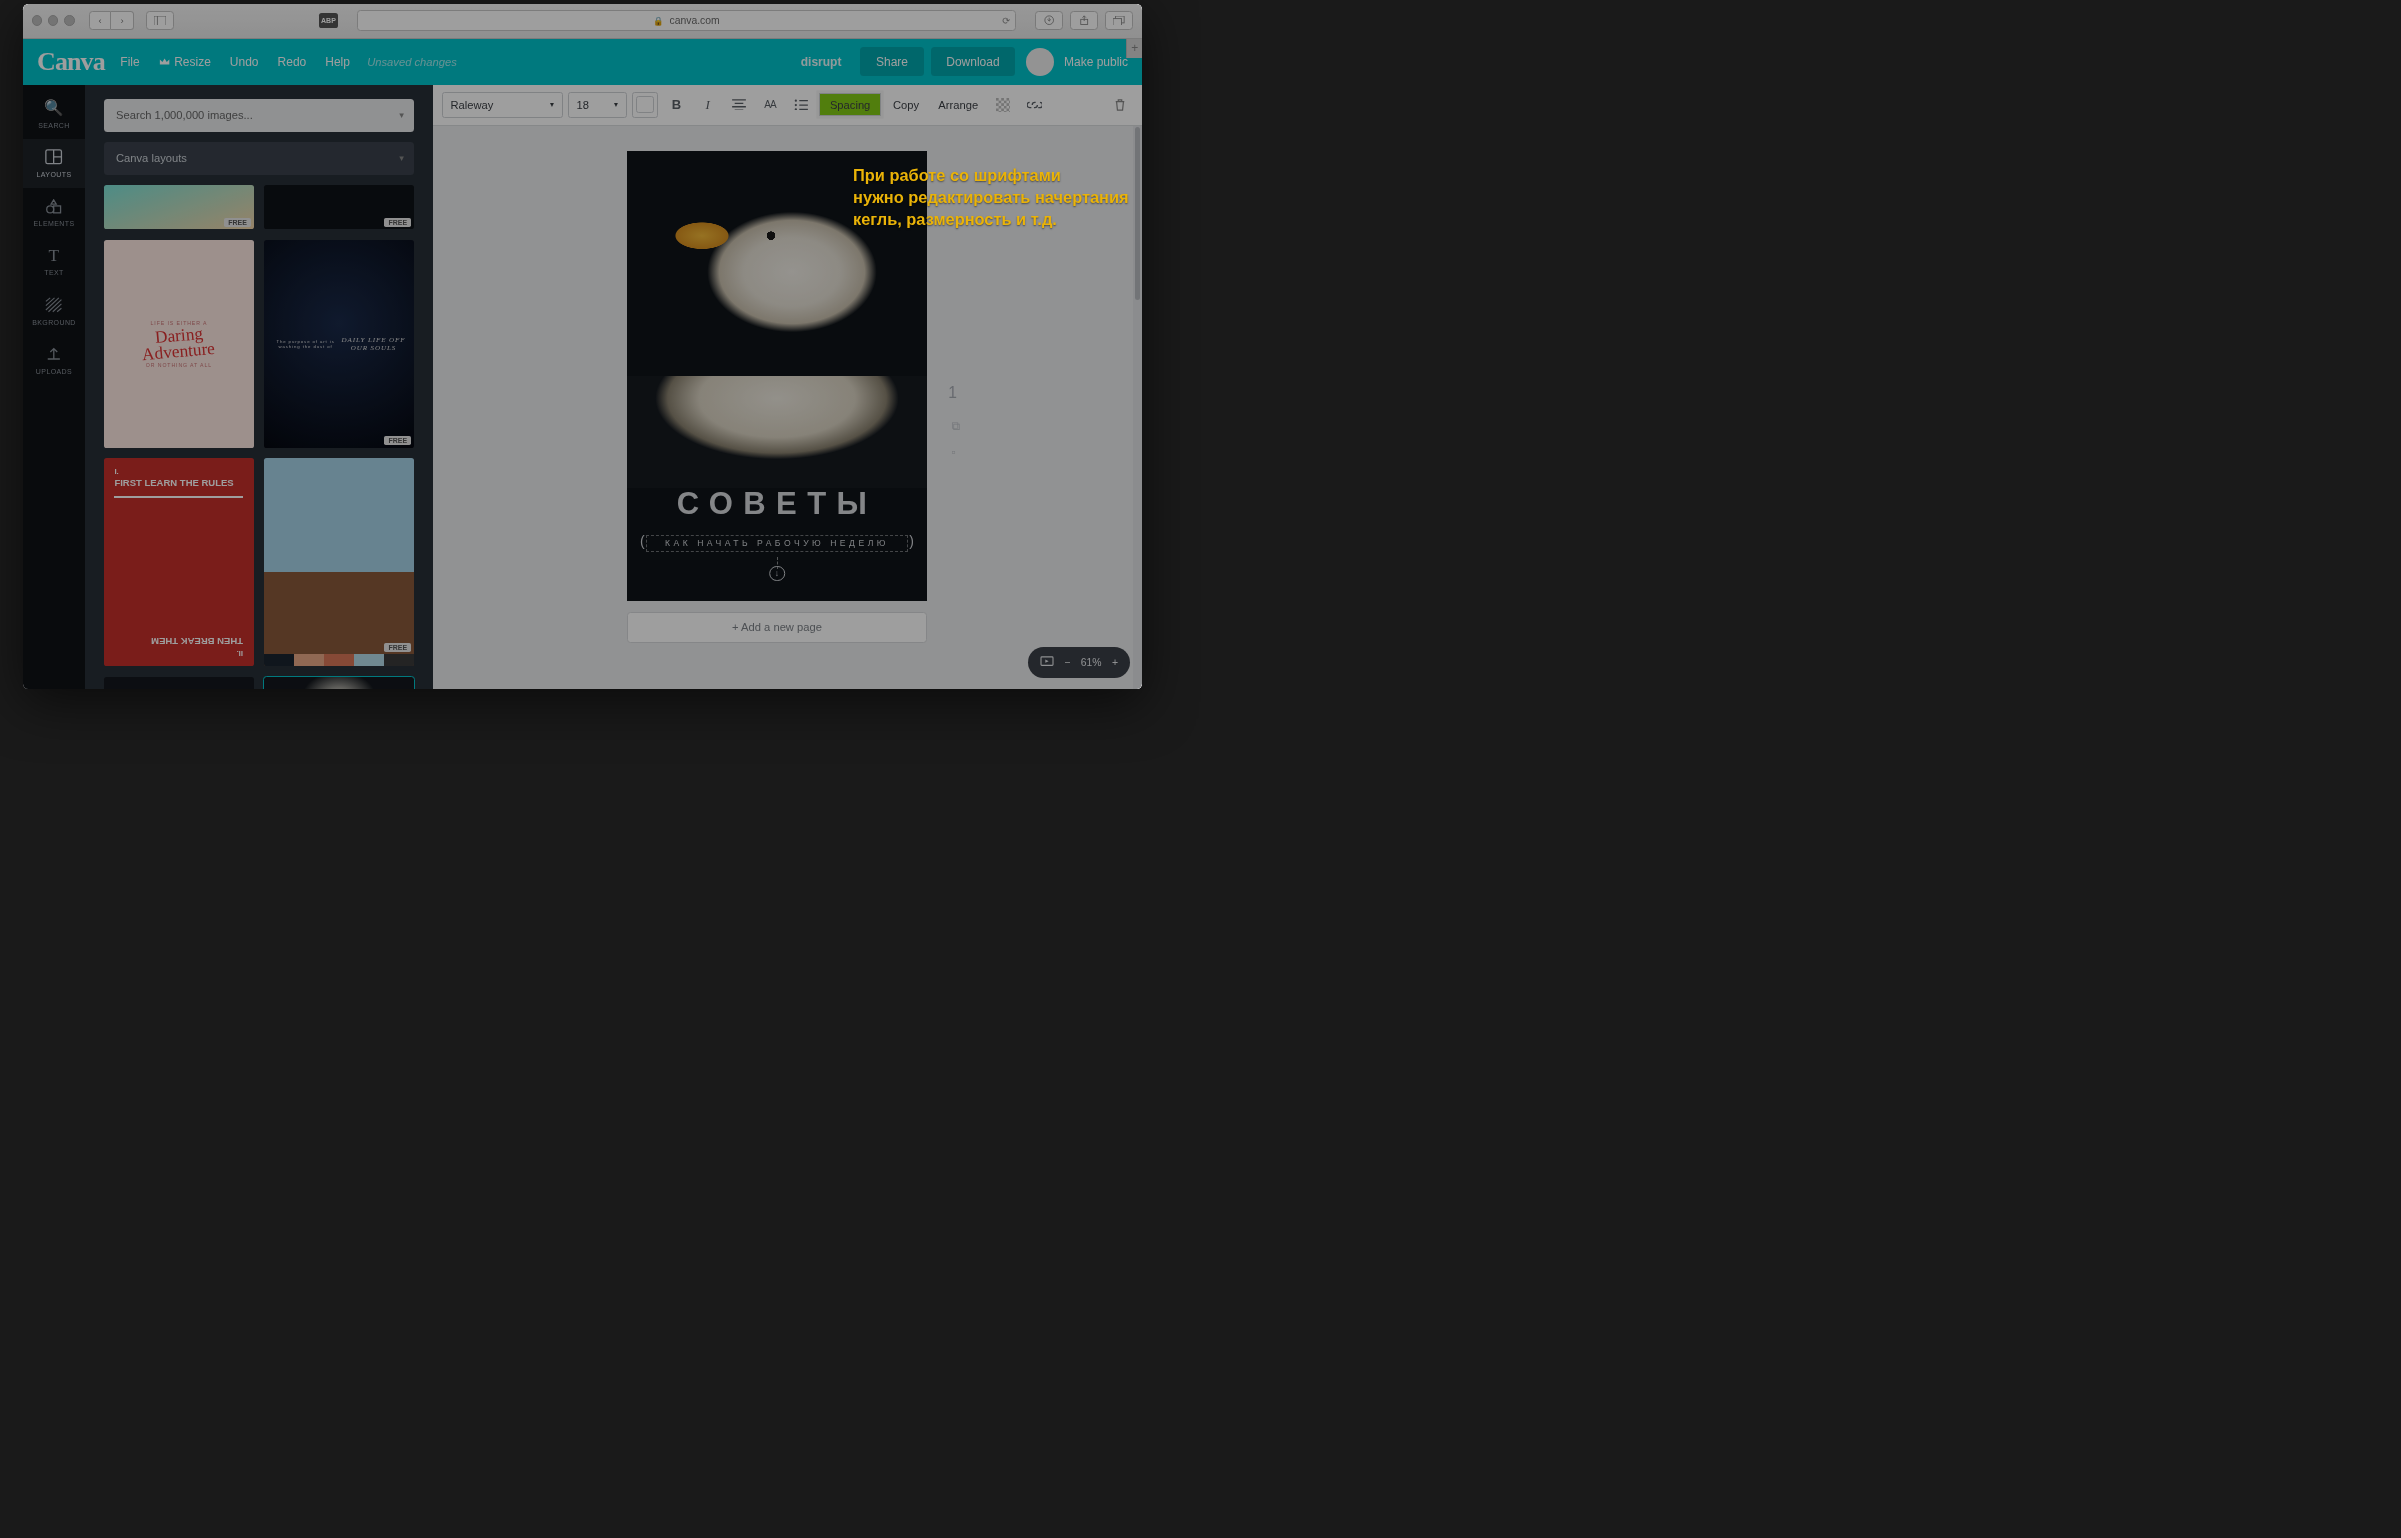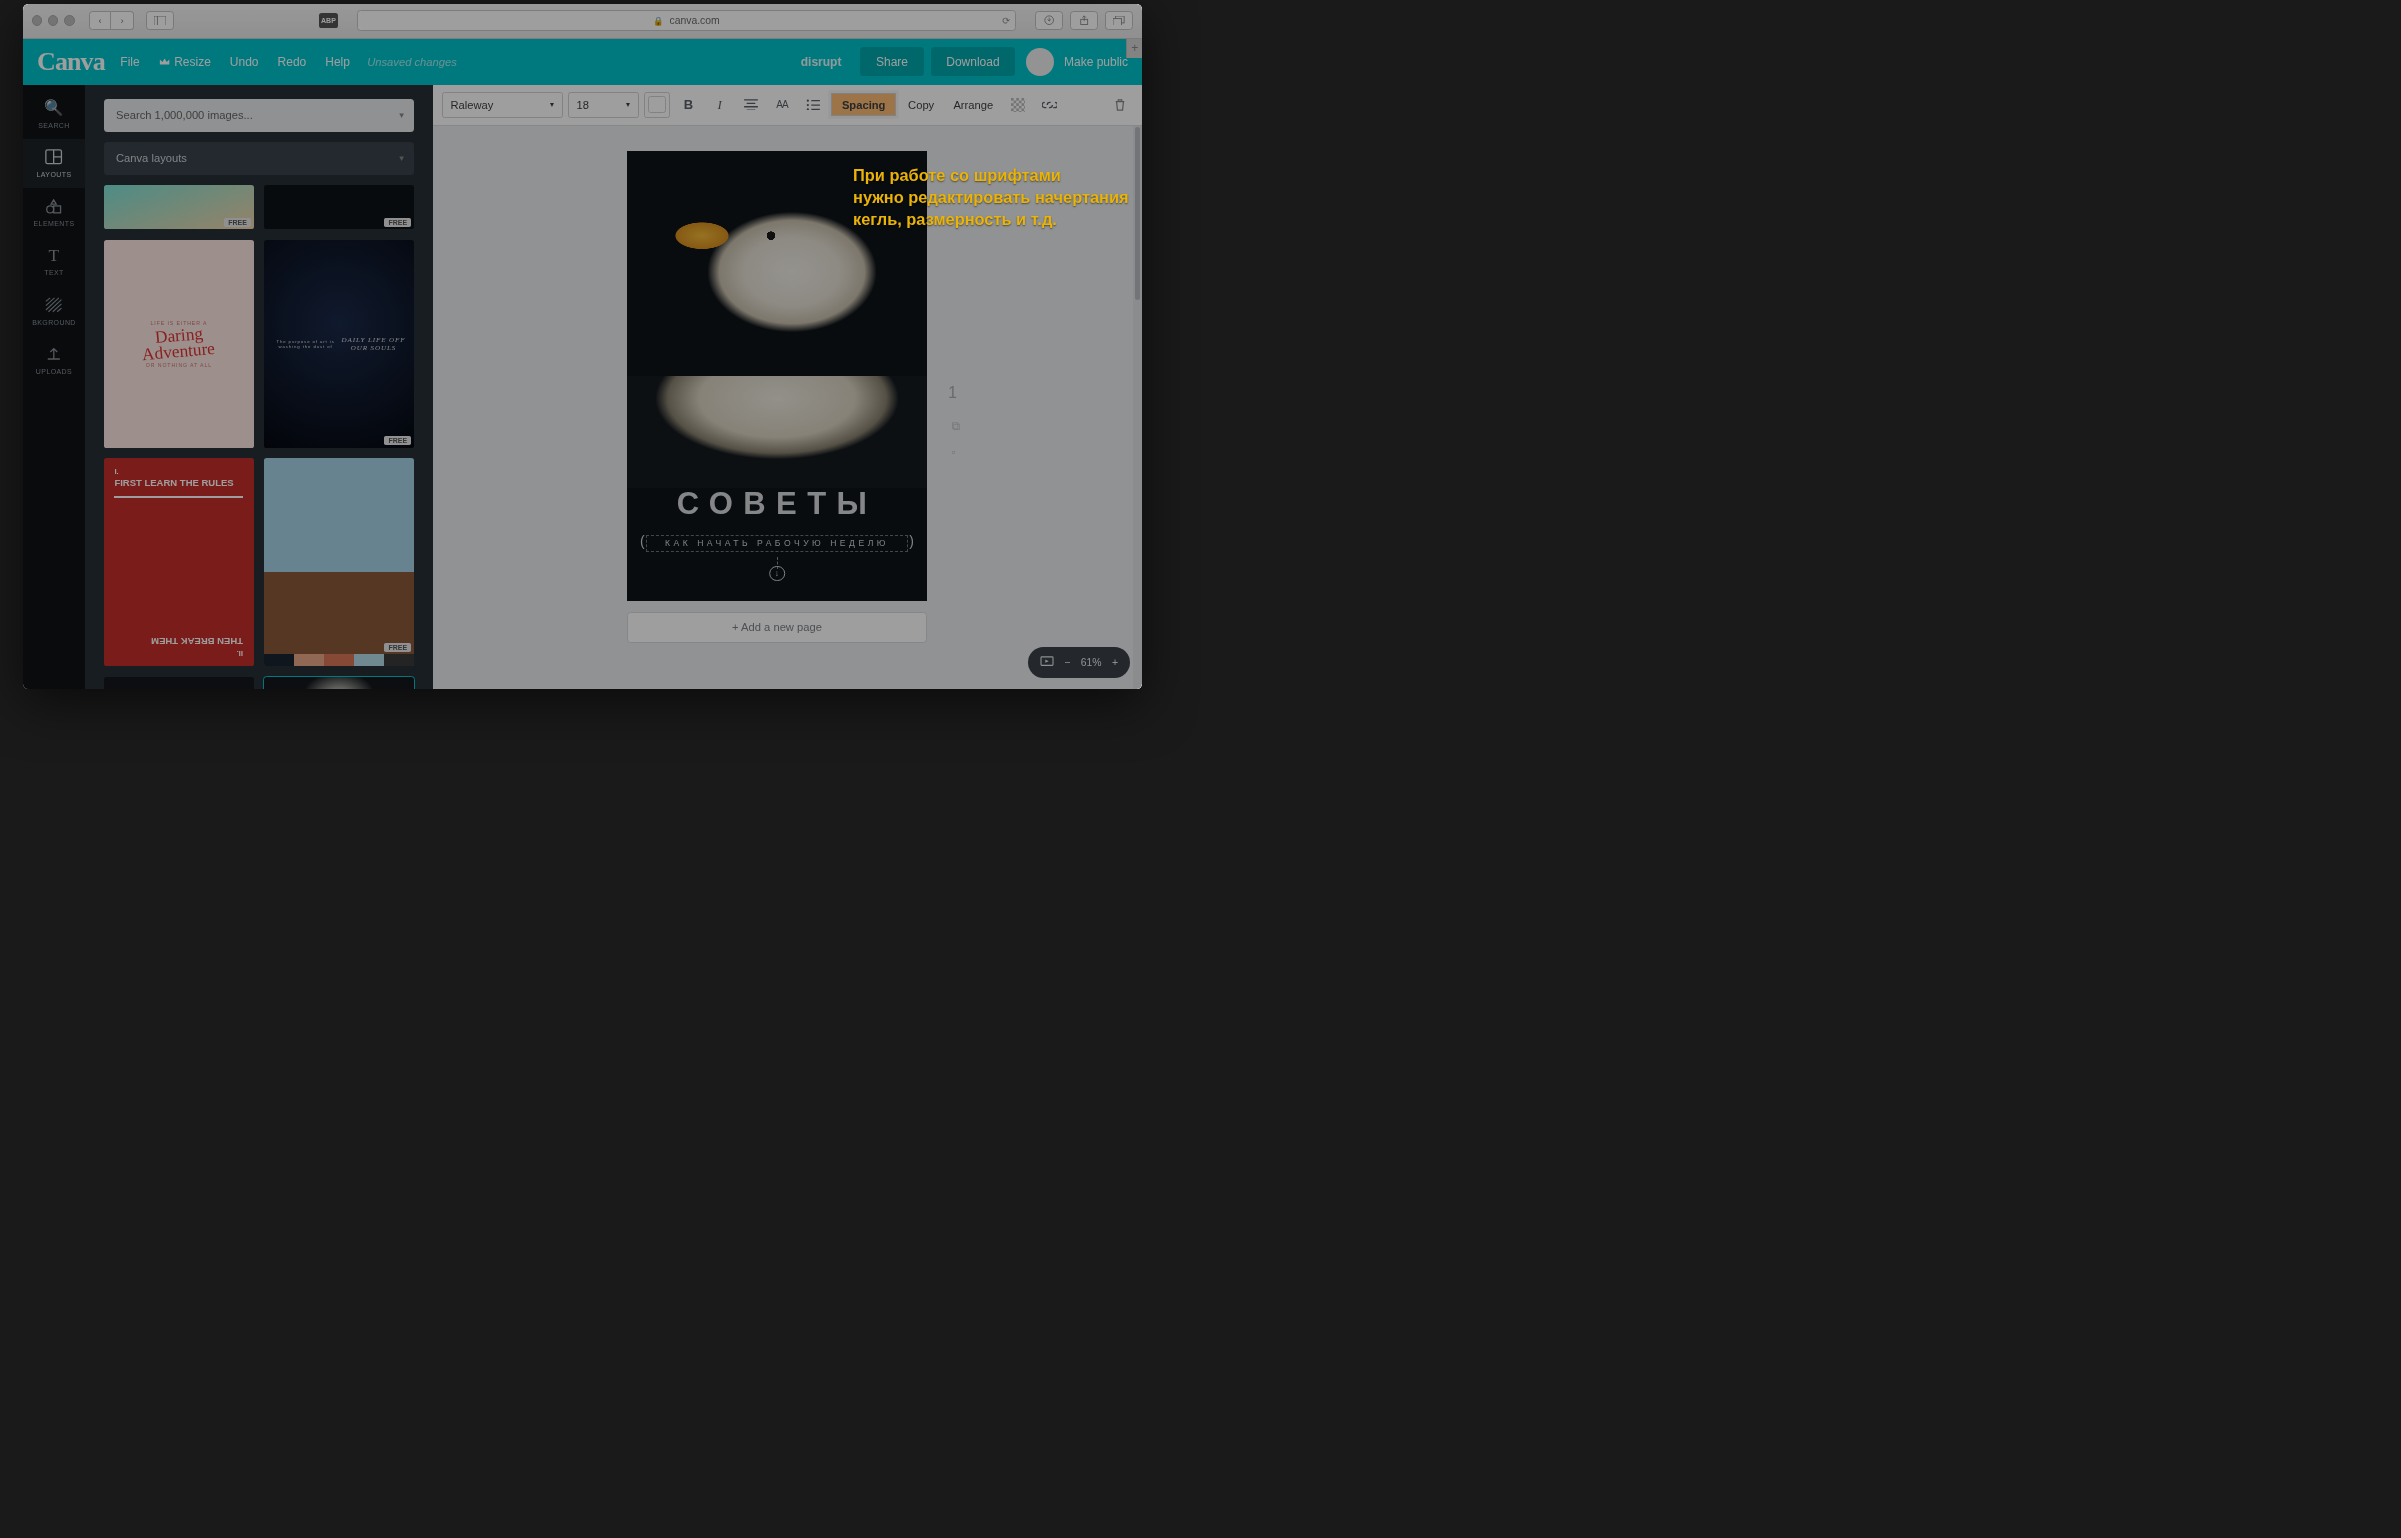--- a/index.html
+++ b/index.html
@@ -69,24 +69,24 @@
 .t4 .flip{transform:rotate(180deg); margin-top:auto;}
 .t4 hr{border:0;border-top:2.6px solid #fff; margin:7px 0;}
 .t5{background:linear-gradient(#a6d4e8 55%,#8a5a3a 55%);}
 .t5 .swatches{position:absolute;bottom:0;left:0;right:0;height:12px;display:flex;}
 .t5 .swatches span{flex:1;}
 
 .canvas{flex:1; background:#ebecee; position:relative; display:flex; flex-direction:column;}
 .propbar{height:41px; background:#fff; border-bottom:0.9px solid #d9dbde; display:flex; align-items:center; padding:0 8.6px; gap:5.2px; font-size:11.2px; color:#3b3f45;}
 .pbox{height:26px; border:0.9px solid #cfd2d6; border-radius:2.6px; display:flex; align-items:center; padding:0 7.8px; gap:5.2px; cursor:pointer; background:#fff;}
 .pbox.w130{width:121px; justify-content:space-between;}
-.pbox.w70{width:71px; justify-content:space-between;}
+.pbox.w70{width:59px; justify-content:space-between;}
 .picon{width:26px;height:26px;display:flex;align-items:center;justify-content:center;font-size:13px;color:#5a5f66;cursor:pointer;border-radius:2.6px;}
 .colorswatch{width:17.3px;height:17.3px;background:#fff;border:0.9px solid #cfd2d6;border-radius:2.6px;}
-.spacing{border:0.9px solid #cfd2d6; border-radius:0; padding:4.3px 9.5px; background:#fdba74; box-shadow:0 0 0 2.6px rgba(0,0,0,.04); cursor:pointer; font-weight:700;}
+.spacing{border:0.9px solid #cfd2d6; border-radius:0; padding:4.3px 9.5px; background:#84cc16; box-shadow:0 0 0 2.6px rgba(0,0,0,.04); cursor:pointer; font-weight:400;}
 .plabel{padding:0 7px;cursor:pointer;}
 .pspacer{flex:1;}
 .trash{color:#888;}
 
 .artwrap{flex:1; position:relative; overflow:hidden;}
 .artboard{position:absolute; left:194px; top:25px; width:300px; height:450px; background:#0f1419;}
 .eagle-top{position:absolute; top:0; left:0; right:0; height:242px; background:
   radial-gradient(ellipse 52px 26px at 25% 35%, #f2b838 0%, #d89020 50%, transparent 52%),
   radial-gradient(circle 7px at 48% 35%, #1a1a1a 0%, #1a1a1a 60%, transparent 62%),
   radial-gradient(ellipse 121px 86px at 55% 50%, #f0ede6 0%, #e4dfd4 40%, #c9c0ae 60%, transparent 70%),

